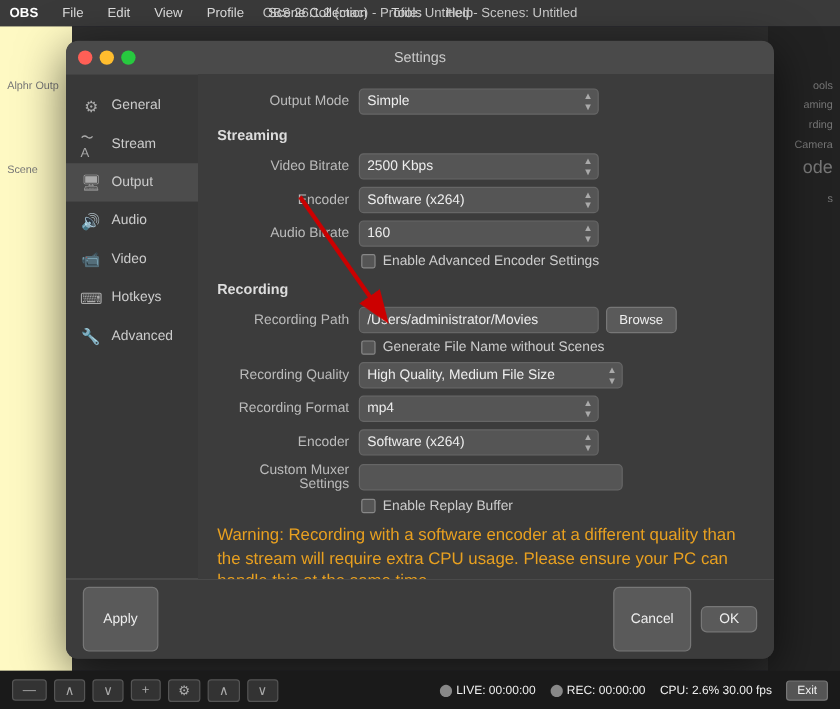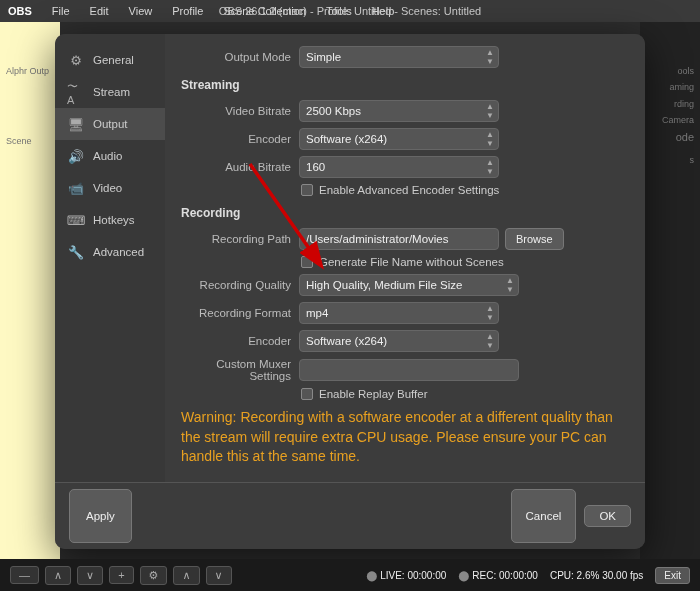--- a/index.html
+++ b/index.html
@@ -425,27 +425,35 @@
       <div style="color:#777;font-size:9px;">Scene</div>
     </div>
   </div>
 
   <div class="bg-panel-right">
     <div class="right-bg-items">
       <div style="color:#777;font-size:9px;margin-bottom:6px;">ools</div>
       <div style="color:#777;font-size:9px;margin-bottom:7px;">aming</div>
       <div style="color:#777;font-size:9px;margin-bottom:6px;">rding</div>
       <div style="color:#777;font-size:9px;margin-bottom:6px;">Camera</div>
-      <div style="color:#777;font-size:11px;margin-bottom:12px;">ode</div>
+      <div style="color:#777;font-size:15px;margin-bottom:12px;">ode</div>
       <div style="color:#777;font-size:9px;">s</div>
     </div>
   </div>
 
   <div class="settings-window">
 
+    <div class="title-bar">
+      <div class="traffic-lights">
+        <div class="traffic-light tl-red"></div>
+        <div class="traffic-light tl-yellow"></div>
+        <div class="traffic-light tl-green"></div>
+      </div>
+      <span class="title-bar-text">Settings</span>
+    </div>
 
     <div class="window-body">
 
       <div class="sidebar">
         <div class="sidebar-item">
           <div class="sidebar-icon">⚙</div>
           <span class="sidebar-label">General</span>
         </div>
         <div class="sidebar-item">
           <div class="sidebar-icon" style="font-size:11px;">〜A</div>

